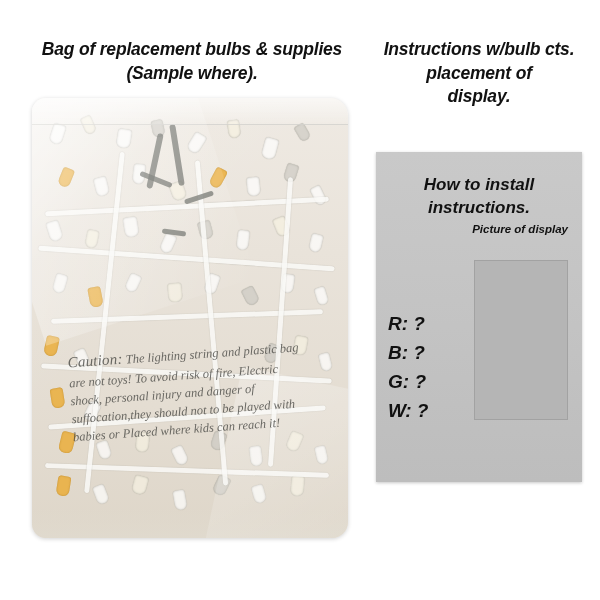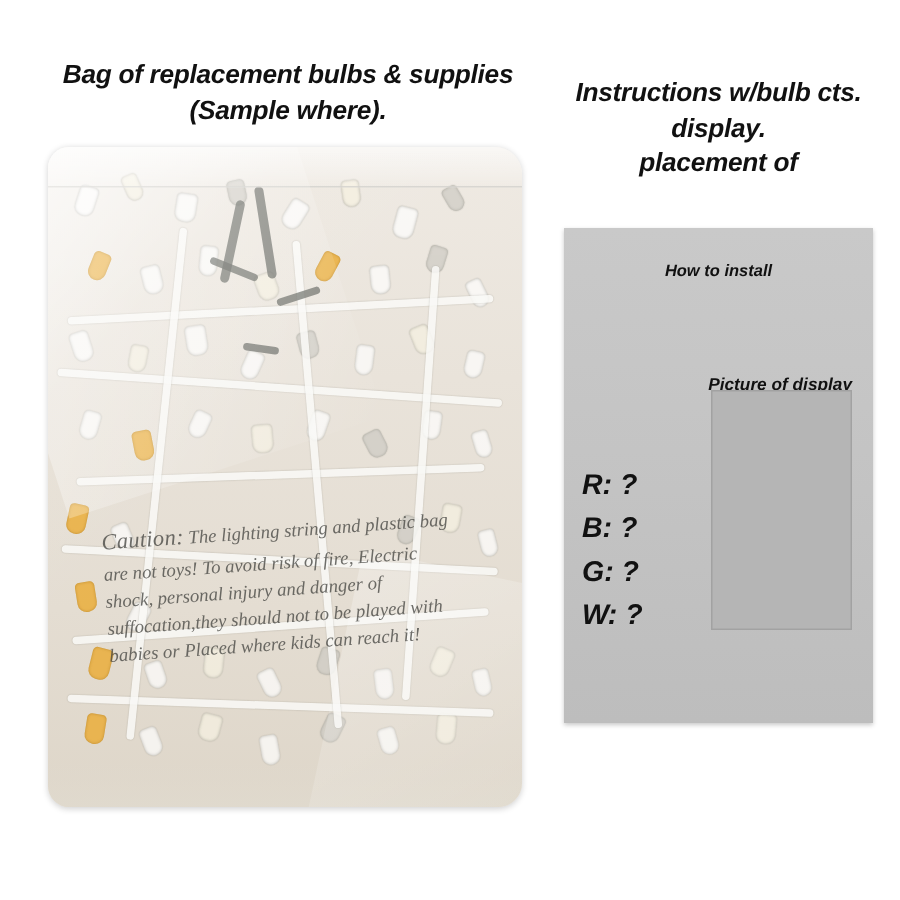--- a/index.html
+++ b/index.html
@@ -115,50 +115,49 @@
   }
   .caution .big {
     font-size: 15px;
     letter-spacing: 0.2px;
   }
 
   
   .right-col {
     position: absolute;
     left: 372px;
-    top: 50px;
+    top: 38px;
     width: 214px;
   }
   .sheet {
     position: absolute;
     left: 376px;
     top: 152px;
     width: 206px;
     height: 330px;
     background: linear-gradient(to bottom, #c9c9c9 0%, #c4c4c4 45%, #bdbdbd 100%);
     box-shadow: 0 1px 3px rgba(0,0,0,0.22);
   }
   .sheet-title {
     position: absolute;
     left: 0; right: 0;
     top: 22px;
     text-align: center;
     font-weight: bold;
-    font-size: 11px;
+    font-size: 17px;
     line-height: 1.35;
     color: #111;
   }
   .pic-label {
     position: absolute;
     right: 14px;
     top: 71px;
     font-weight: bold;
     font-size: 11.5px;
     color: #111;
-    margin-top: 28px;
   }
   .pic-box {
     position: absolute;
     right: 14px;
     top: 108px;
     width: 92px;
     height: 158px;
     background: #b5b5b5;
     border: 1px solid rgba(150,150,150,0.6);
   }
@@ -284,27 +283,28 @@
 
       <div class="caution">
         <span class="big">Caution:</span>
         <span>The lighting string and plastic bag are not toys! To avoid risk of fire, Electric shock, personal injury and danger of suffocation,they should not to be played with babies or Placed where kids can reach it!</span>
       </div>
     </div>
   </div>
 
   <div class="right-col">
     <div class="caption">Instructions w/bulb cts.</div>
+    <div class="caption">placement of</div>
     <div class="caption">display.</div>
-    <div class="caption">placement of</div>
   </div>
 
   <div class="sheet">
     <div class="sheet-title">
       <div>How to install</div>
+      <div>instructions.</div>
     </div>
 
     <div class="pic-label">Picture of display</div>
     <div class="pic-box"></div>
 
 
     <div class="counts">
       <div class="count-row">R: ?</div>
       <div class="count-row">B: ?</div>
       <div class="count-row">G: ?</div>

